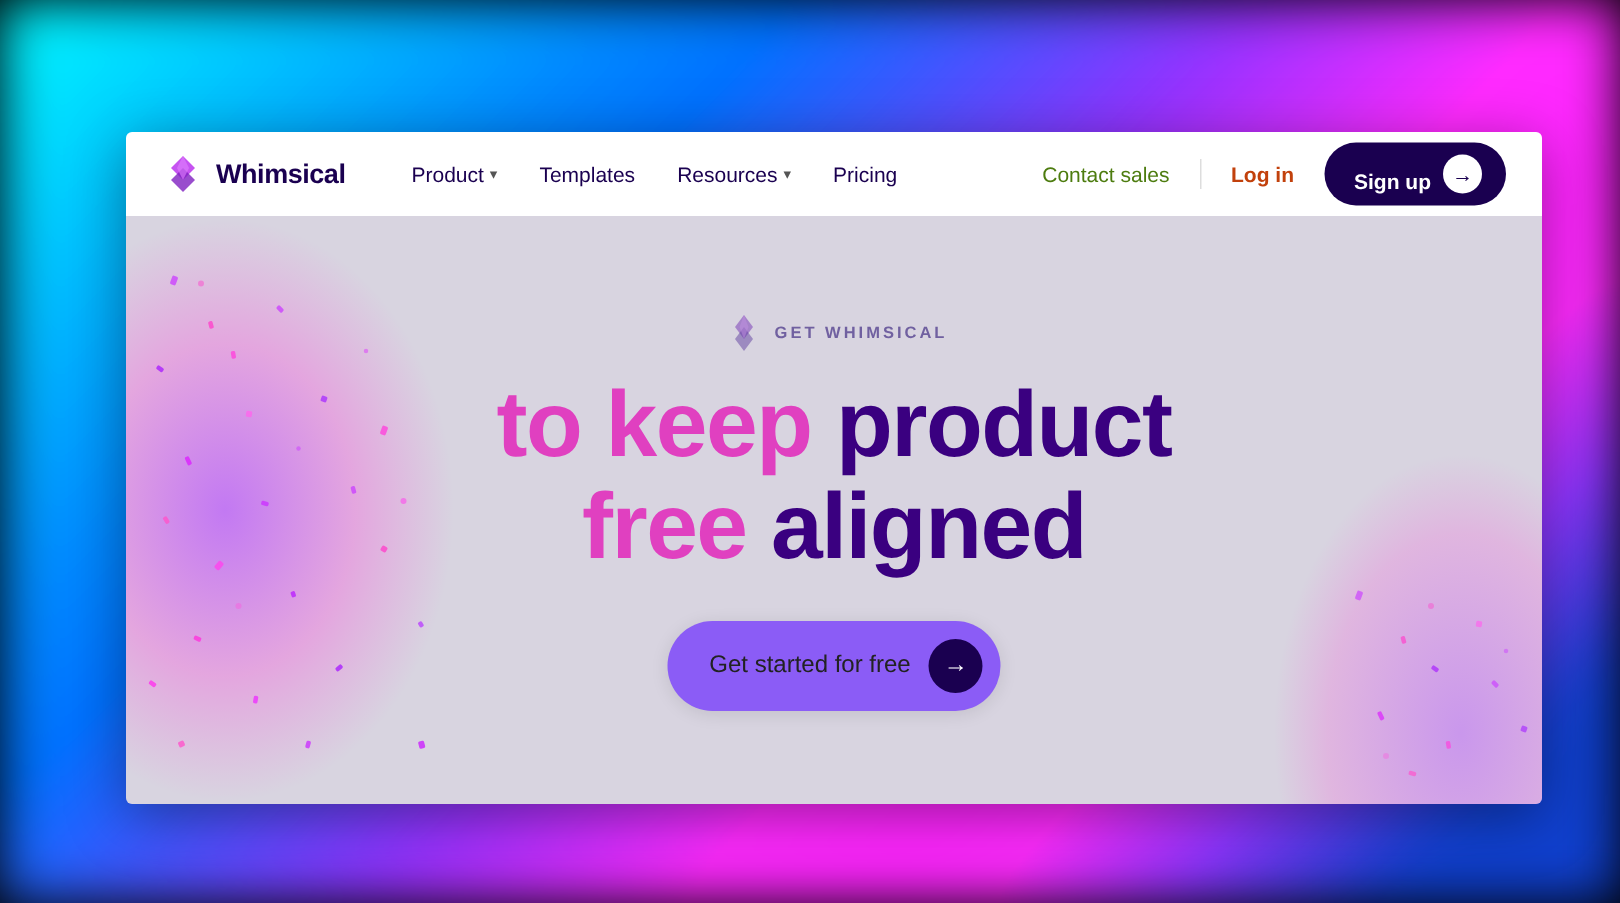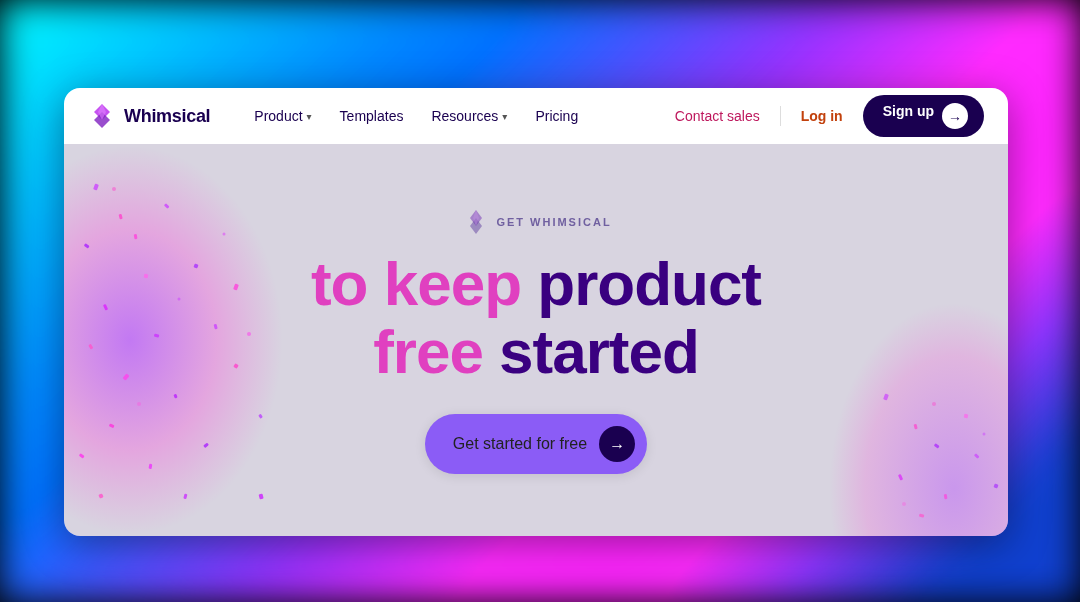--- a/index.html
+++ b/index.html
@@ -16,25 +16,25 @@
     .bg-outer {
       position: absolute;
       inset: 0;
       background: linear-gradient(135deg, #00e5ff 0%, #0080ff 25%, #8040ff 50%, #ff40ff 70%, #2040a0 90%);
       filter: blur(18px) saturate(1.5);
     }
 
     
     .main-card {
       position: absolute;
-      left: 64px;
+      left: 84px;
       top: 88px;
       width: 944px;
       height: 448px;
-      border-radius: 16px;
+      border-radius: 4px;
       overflow: hidden;
       box-shadow: 0 8px 40px rgba(0,0,0,0.4);
     }
 
     
     .navbar {
       position: relative;
       z-index: 10;
       background: #fff;
       height: 56px;
@@ -92,21 +92,21 @@
     .nav-right {
       display: flex;
       align-items: center;
       gap: 8px;
       margin-left: auto;
     }
 
     .contact-sales {
       font-size: 14px;
       font-weight: 500;
-      color: #be185d;
+      color: #4d7c0f;
       cursor: pointer;
       padding: 6px 12px;
       white-space: nowrap;
     }
 
     .nav-divider {
       width: 1px;
       height: 20px;
       background: #ddd;
     }
@@ -114,21 +114,21 @@
     .login-btn {
       font-size: 14px;
       font-weight: 700;
       color: #c2410c;
       cursor: pointer;
       padding: 6px 12px;
     }
 
     .signup-btn {
       display: flex;
-      align-items: flex-start;
+      align-items: flex-end;
       gap: 8px;
       background: #1a0050;
       color: #fff;
       border: none;
       border-radius: 999px;
       padding: 8px 16px 8px 20px;
       font-size: 14px;
       font-weight: 600;
       cursor: pointer;
       white-space: nowrap;
@@ -372,21 +372,21 @@
         <path d="M16 4 L19 12 L16 20 L13 12 Z" fill="#c090e0" opacity="0.5"></path>
       </svg>
       <span class="badge-text">GET  WHIMSICAL</span>
     </div>
 
     <div class="hero-headline">
       <span class="headline-line">
         <span class="text-pink">to keep </span><span class="text-purple">product</span>
       </span>
       <span class="headline-line">
-        <span class="text-pink">free </span><span class="text-purple">started</span>
+        <span class="text-pink">free </span><span class="text-purple">aligned</span>
       </span>
     </div>
 
     <button class="cta-btn">
       <span>Get started for free</span>
       <span class="cta-arrow">→</span>
     </button>
 
   </section>
 

